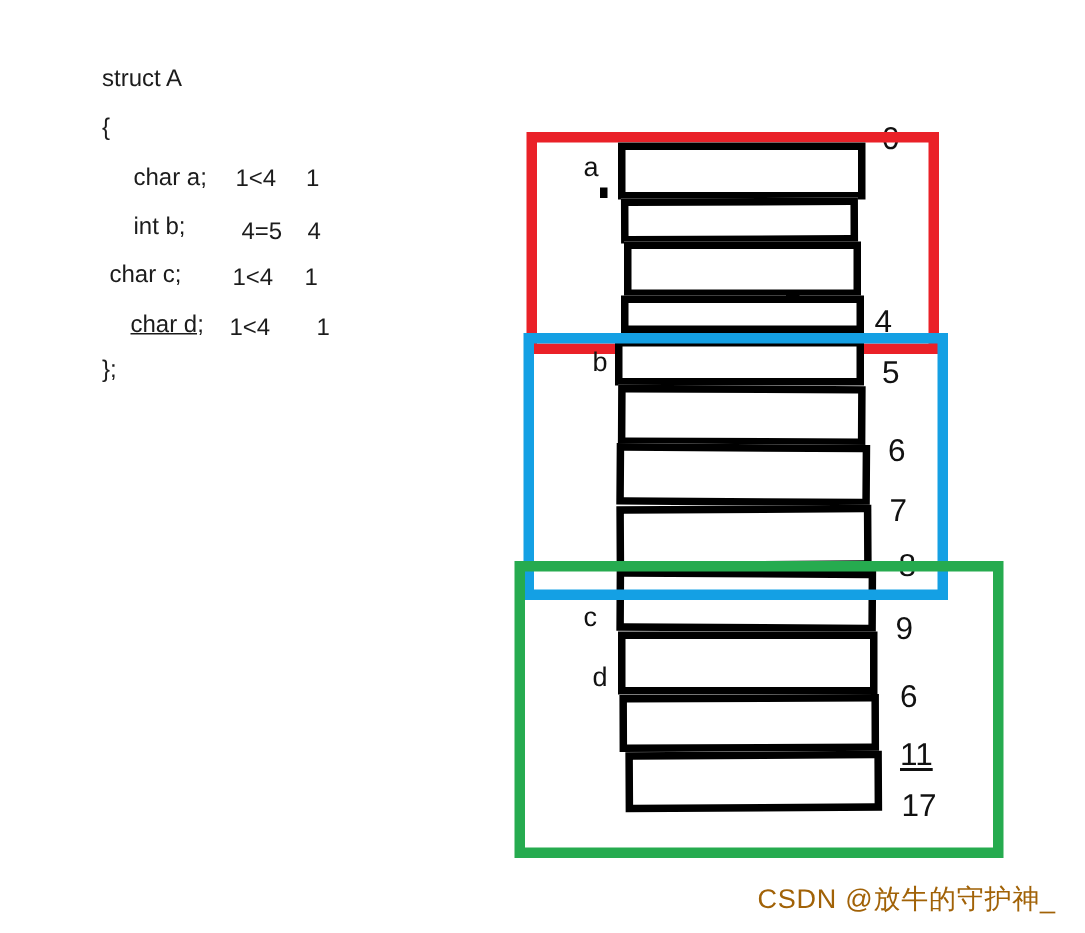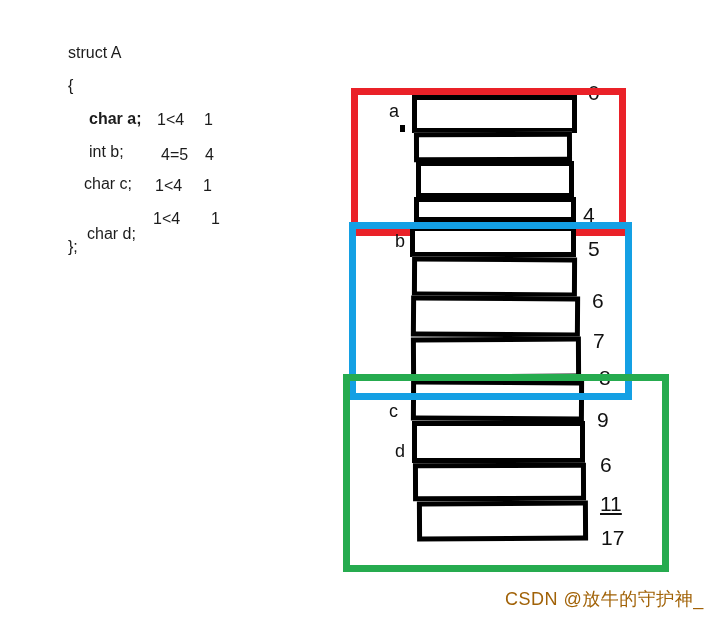--- a/index.html
+++ b/index.html
@@ -8,24 +8,24 @@
     width:723px;height:622px;
     background:#ffffff;
     font-family:"Liberation Sans","DejaVu Sans",sans-serif;
     overflow:hidden;
   }
   
   .code{position:absolute;color:#1c1c1c;font-size:16px;line-height:1;white-space:pre;z-index:1;}
   .struct-decl{left:68px;top:45px;}
   .open-brace{left:68px;top:78px;}
   .close-brace{left:68px;top:239px;}
-  .decl0{left:89px;top:111px;font-weight:bold;} .cmp0{left:157px;top:112px;} .val0{left:204px;top:112px;}
+  .decl0{left:89px;top:111px;} .cmp0{left:157px;top:112px;} .val0{left:204px;top:112px;}
   .decl1{left:89px;top:144px;} .cmp1{left:161px;top:147px;} .val1{left:205px;top:147px;}
-  .decl2{left:84px;top:176px;} .cmp2{left:155px;top:178px;} .val2{left:203px;top:178px;}
-  .decl3{left:87px;top:226px;} .cmp3{left:153px;top:211px;} .val3{left:211px;top:211px;}
+  .decl2{left:73px;top:176px;} .cmp2{left:155px;top:178px;} .val2{left:203px;top:178px;}
+  .decl3{left:87px;top:209px;text-decoration:underline;} .cmp3{left:153px;top:211px;} .val3{left:211px;top:211px;}
 
   
   .gbox{position:absolute;background:transparent;}
   .box-red  {left:351px;top:88px; width:261px;height:134px;border:7px solid #ea2128;z-index:2;}
   .box-blue {left:349px;top:222px;width:269px;height:164px;border:7px solid #14a0e4;z-index:4;}
   .box-green{left:343px;top:374px;width:312px;height:184px;border:7px solid #26ab4f;z-index:5;}
 
   
   .cell{position:absolute;border:5px solid #000;background:#fff;box-sizing:border-box;z-index:3;}
   .c1 {left:412px;top:95px; width:165px;height:38px;}

